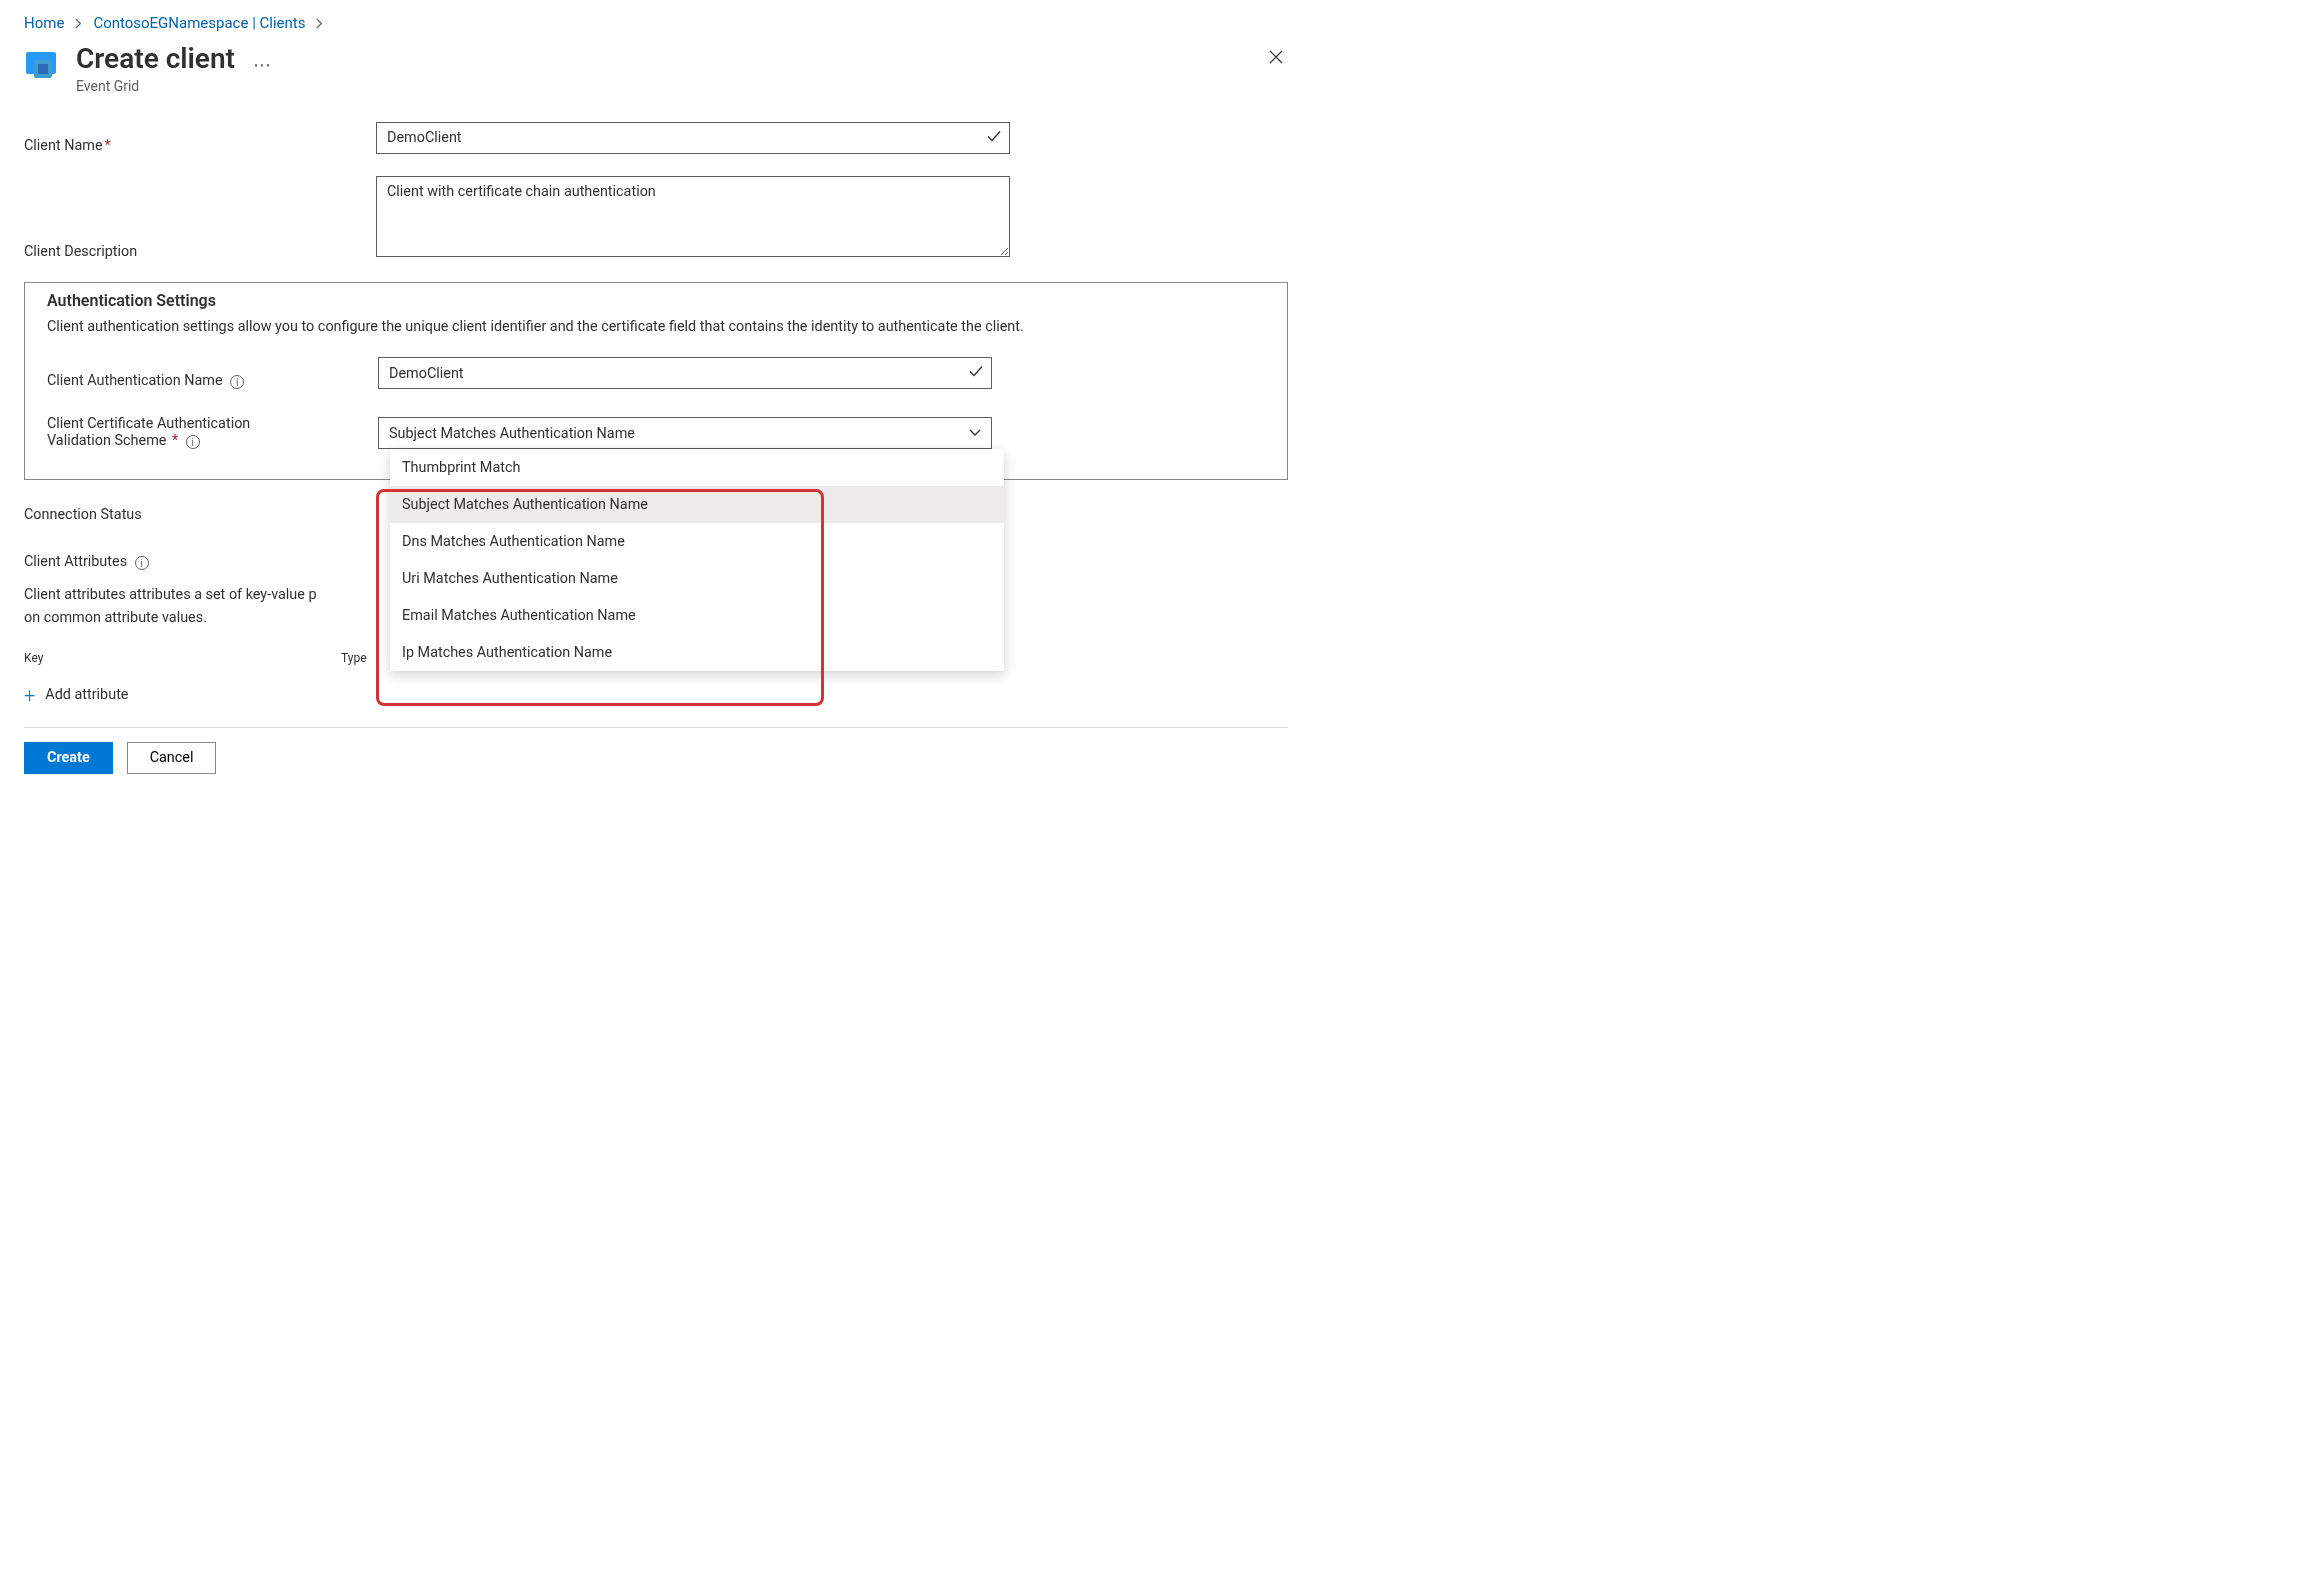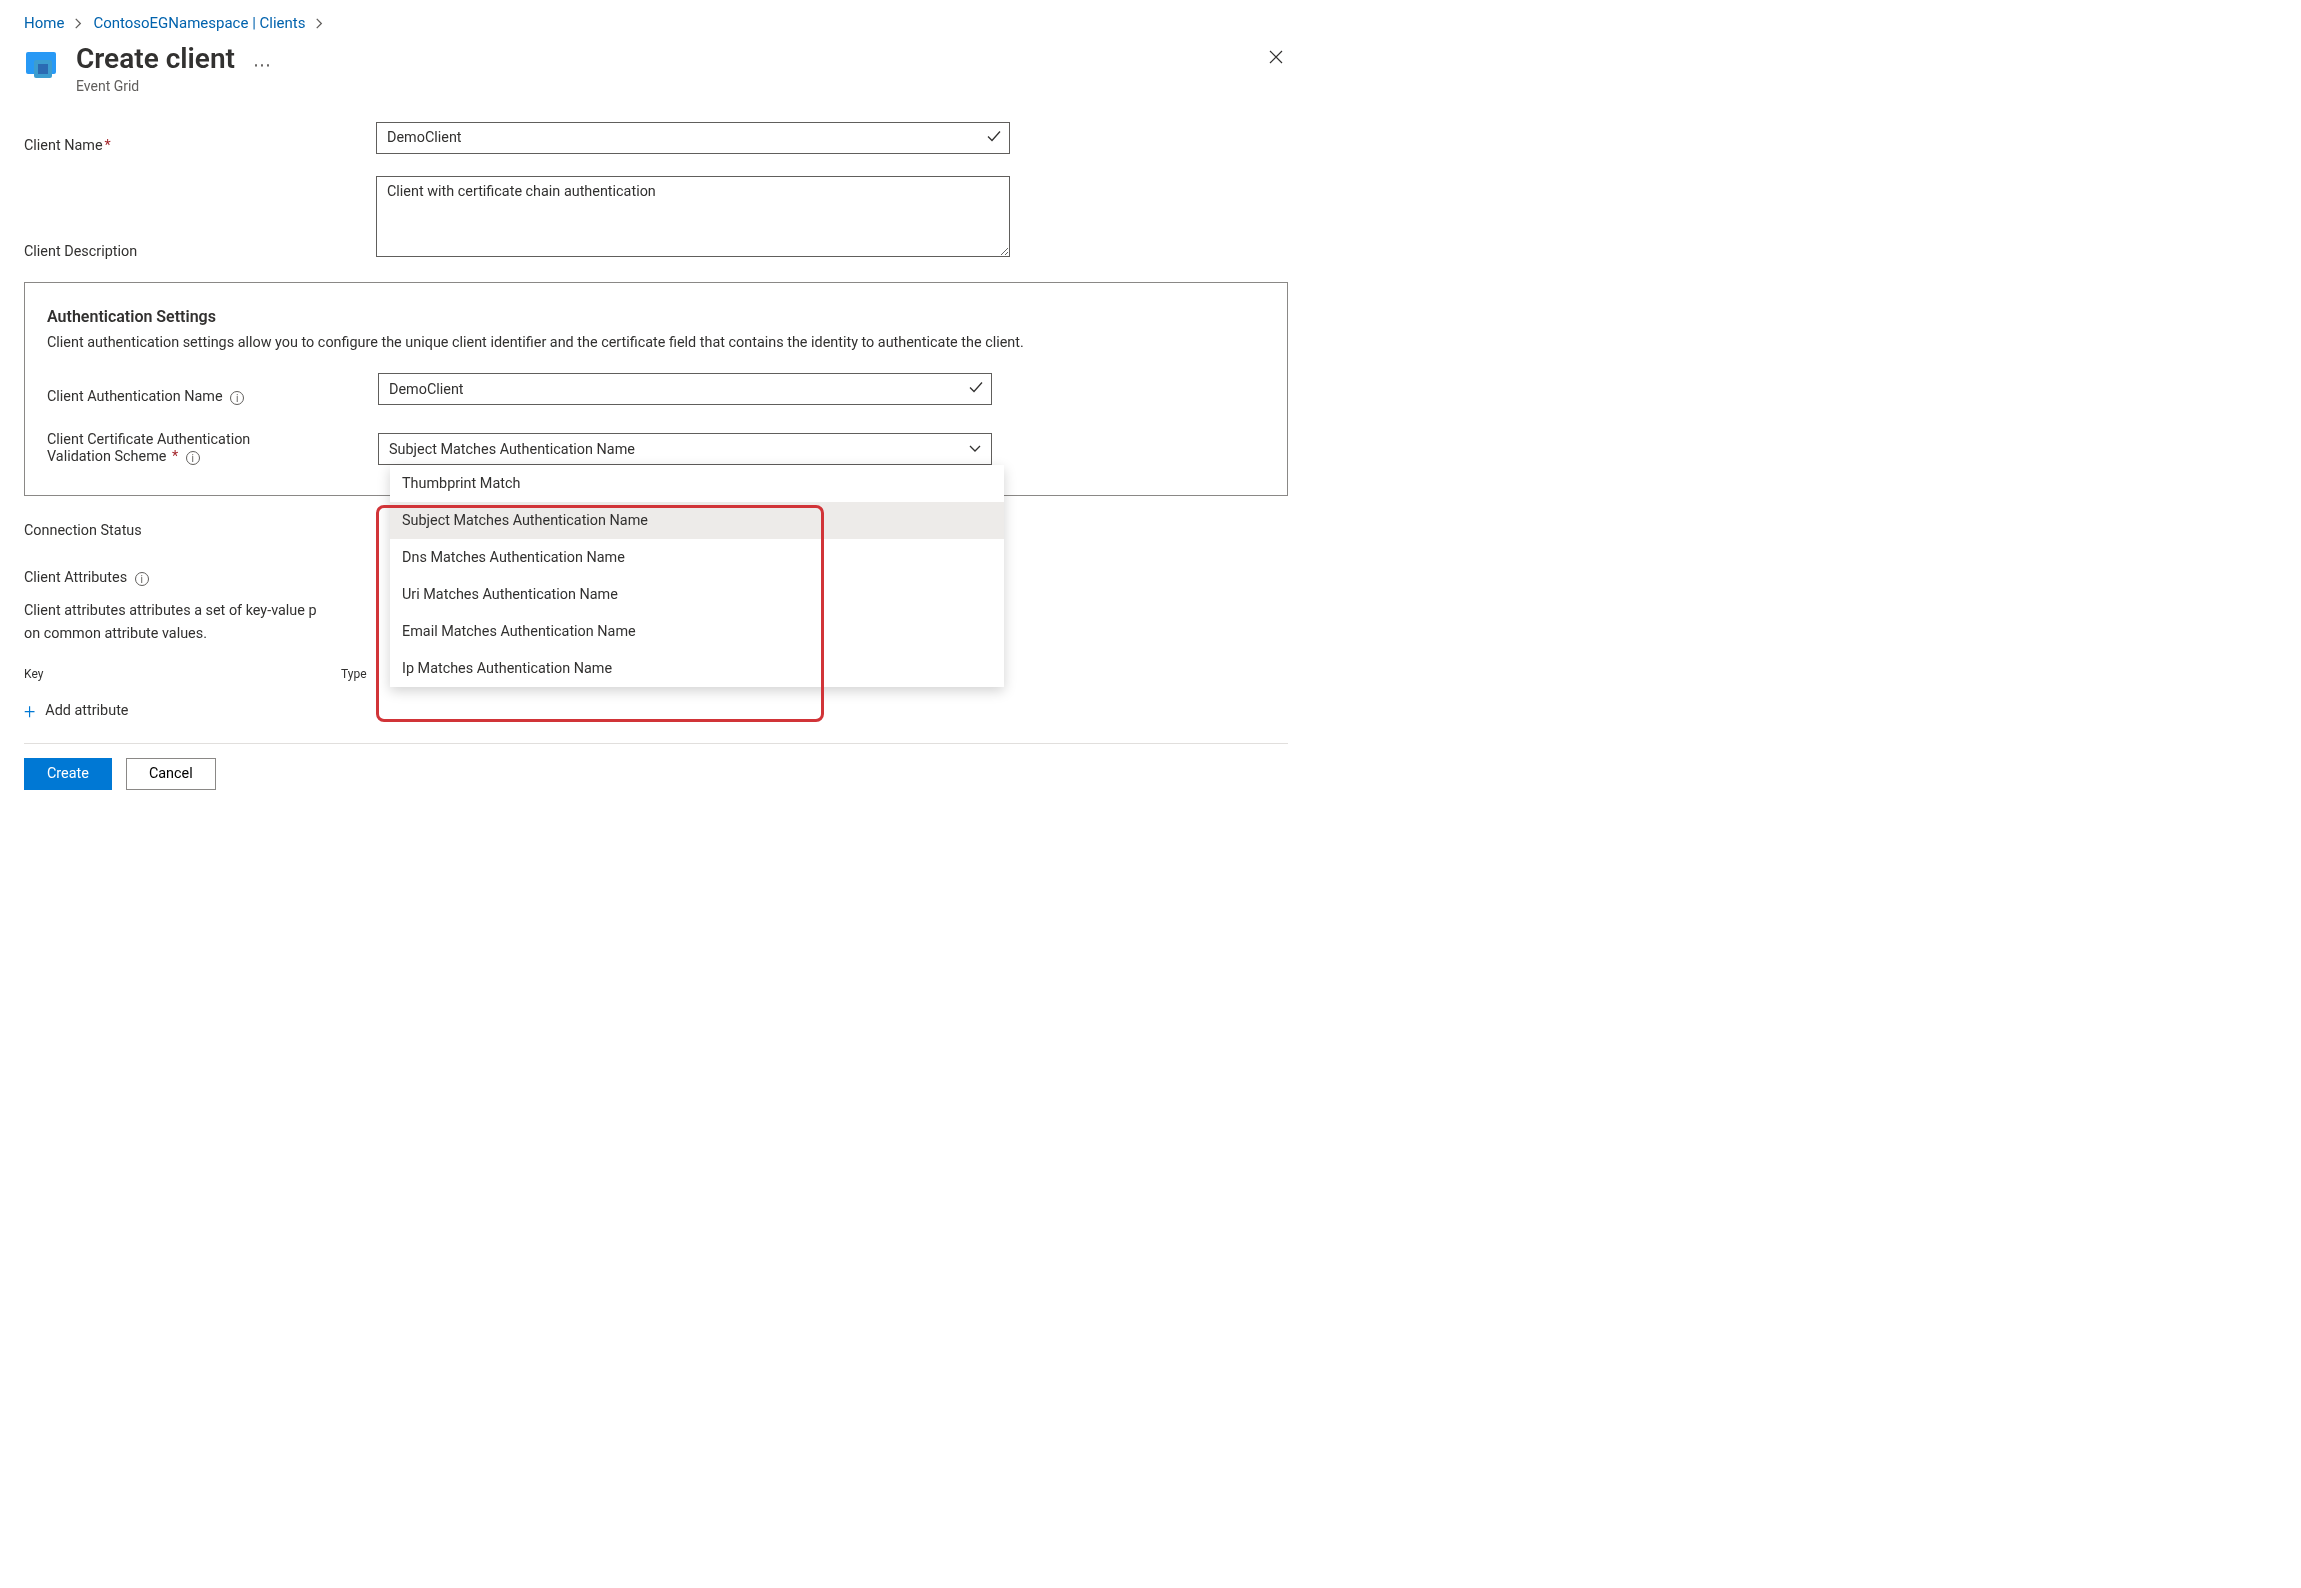--- a/index.html
+++ b/index.html
@@ -127,21 +127,21 @@
     pointer-events: none;
   }
   textarea.text-input {
     height: 81px;
     padding-top: 6px;
     resize: both;
   }
   
   .settings-box {
     border: 1px solid #8a8886;
-    padding: 24px 22px 30px 22px;
+    padding: 8px 22px 30px 22px;
     margin-bottom: 26px;
   }
   .settings-title {
     font-size: 16px;
     font-weight: 600;
     margin-bottom: 6px;
   }
   .settings-desc {
     font-size: 14.4px;
     color: #323130;
@@ -242,21 +242,21 @@
     font-size: 14.4px;
     font-family: inherit;
     border: 1px solid #8a8886;
     background: #fff;
     cursor: pointer;
   }
   .btn-primary {
     background: #0078d4;
     border-color: #0078d4;
     color: #fff;
-    font-weight: 400;
+    font-weight: 700;
   }
 </style>
 </head>
 <body>
 
 <div class="page">
 
   
   <div class="breadcrumb">
     <a>Home</a>

